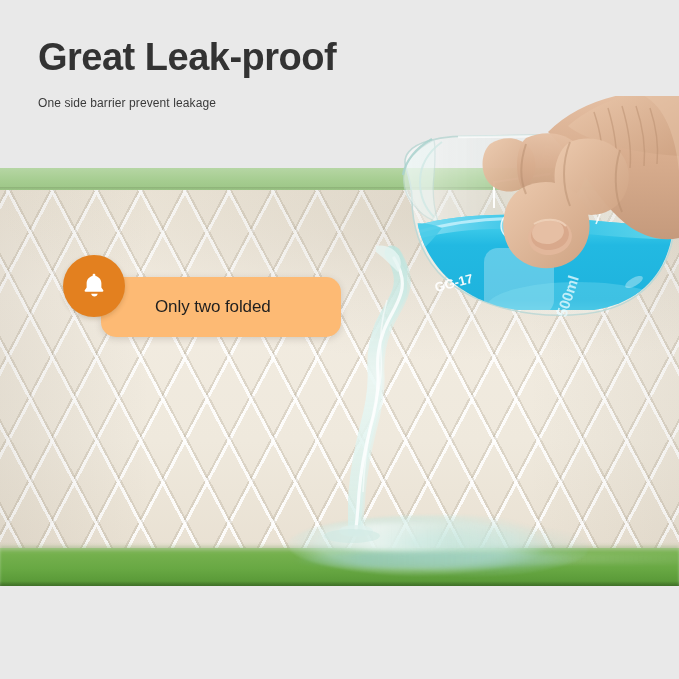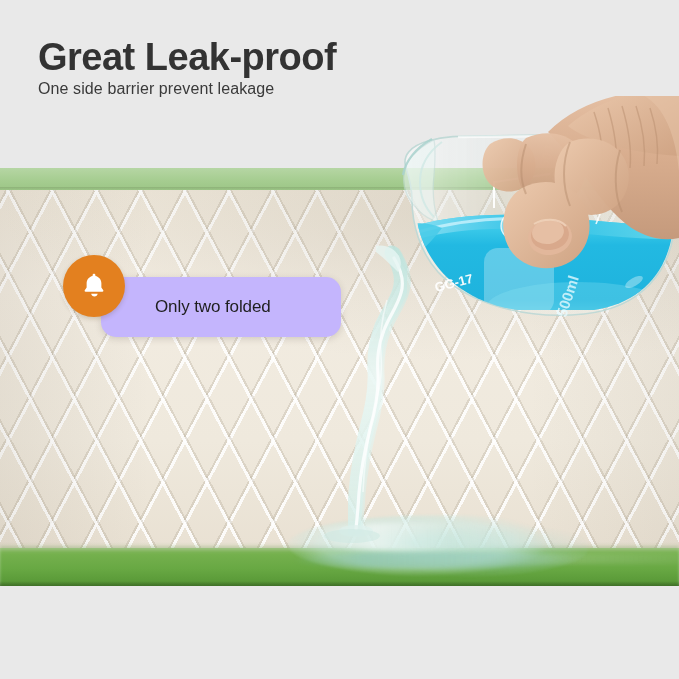--- a/index.html
+++ b/index.html
@@ -12,21 +12,21 @@
 
   #stage { position:absolute; inset:0; background:#e9e9e9; }
 
   
   .header { position:absolute; left:38px; top:38px; width:600px; z-index:40; }
   .headline {
     font-size:38px; font-weight:bold; color:#333333;
     letter-spacing:-0.5px; line-height:1.05; white-space:nowrap;
   }
   .subline {
-    margin-top:2px; font-size:16px; color:#3a3a3a;
+    margin-top:18px; font-size:12px; color:#3a3a3a;
     font-weight:normal; letter-spacing:0.1px; white-space:nowrap;
   }
 
   
   .mat-wrap { position:absolute; left:0; right:0; top:168px; height:418px; z-index:5; }
 
   
   .mat-edge-top {
     position:absolute; left:0; right:0; top:0; height:22px;
     background:linear-gradient(#b6d6a4 0%, #a6cd91 55%, #9cc686 100%);
@@ -108,21 +108,21 @@
   
   .stream { position:absolute; left:0; top:0; width:679px; height:679px; z-index:14; pointer-events:none; }
 
   
   .vessel { position:absolute; left:398px; top:96px; width:281px; height:250px; z-index:20; }
 
   
   .callout { position:absolute; left:63px; top:255px; z-index:45; height:82px; }
   .callout-box {
     position:absolute; left:38px; top:22px; width:240px; height:60px;
-    background:#c4b5fd; border-radius:15px;
+    background:#fdba74; border-radius:15px;
     box-shadow:0 2px 7px rgba(60,50,40,.17);
     display:flex; align-items:center;
   }
   .callout-text {
     padding-left:54px; font-size:17px; line-height:1.28; color:#1f1f1f;
     letter-spacing:-0.1px;
   }
   .callout-badge {
     position:absolute; left:0; top:0; width:62px; height:62px; border-radius:50%;
     background:#e3801f; display:flex; align-items:center; justify-content:center;

